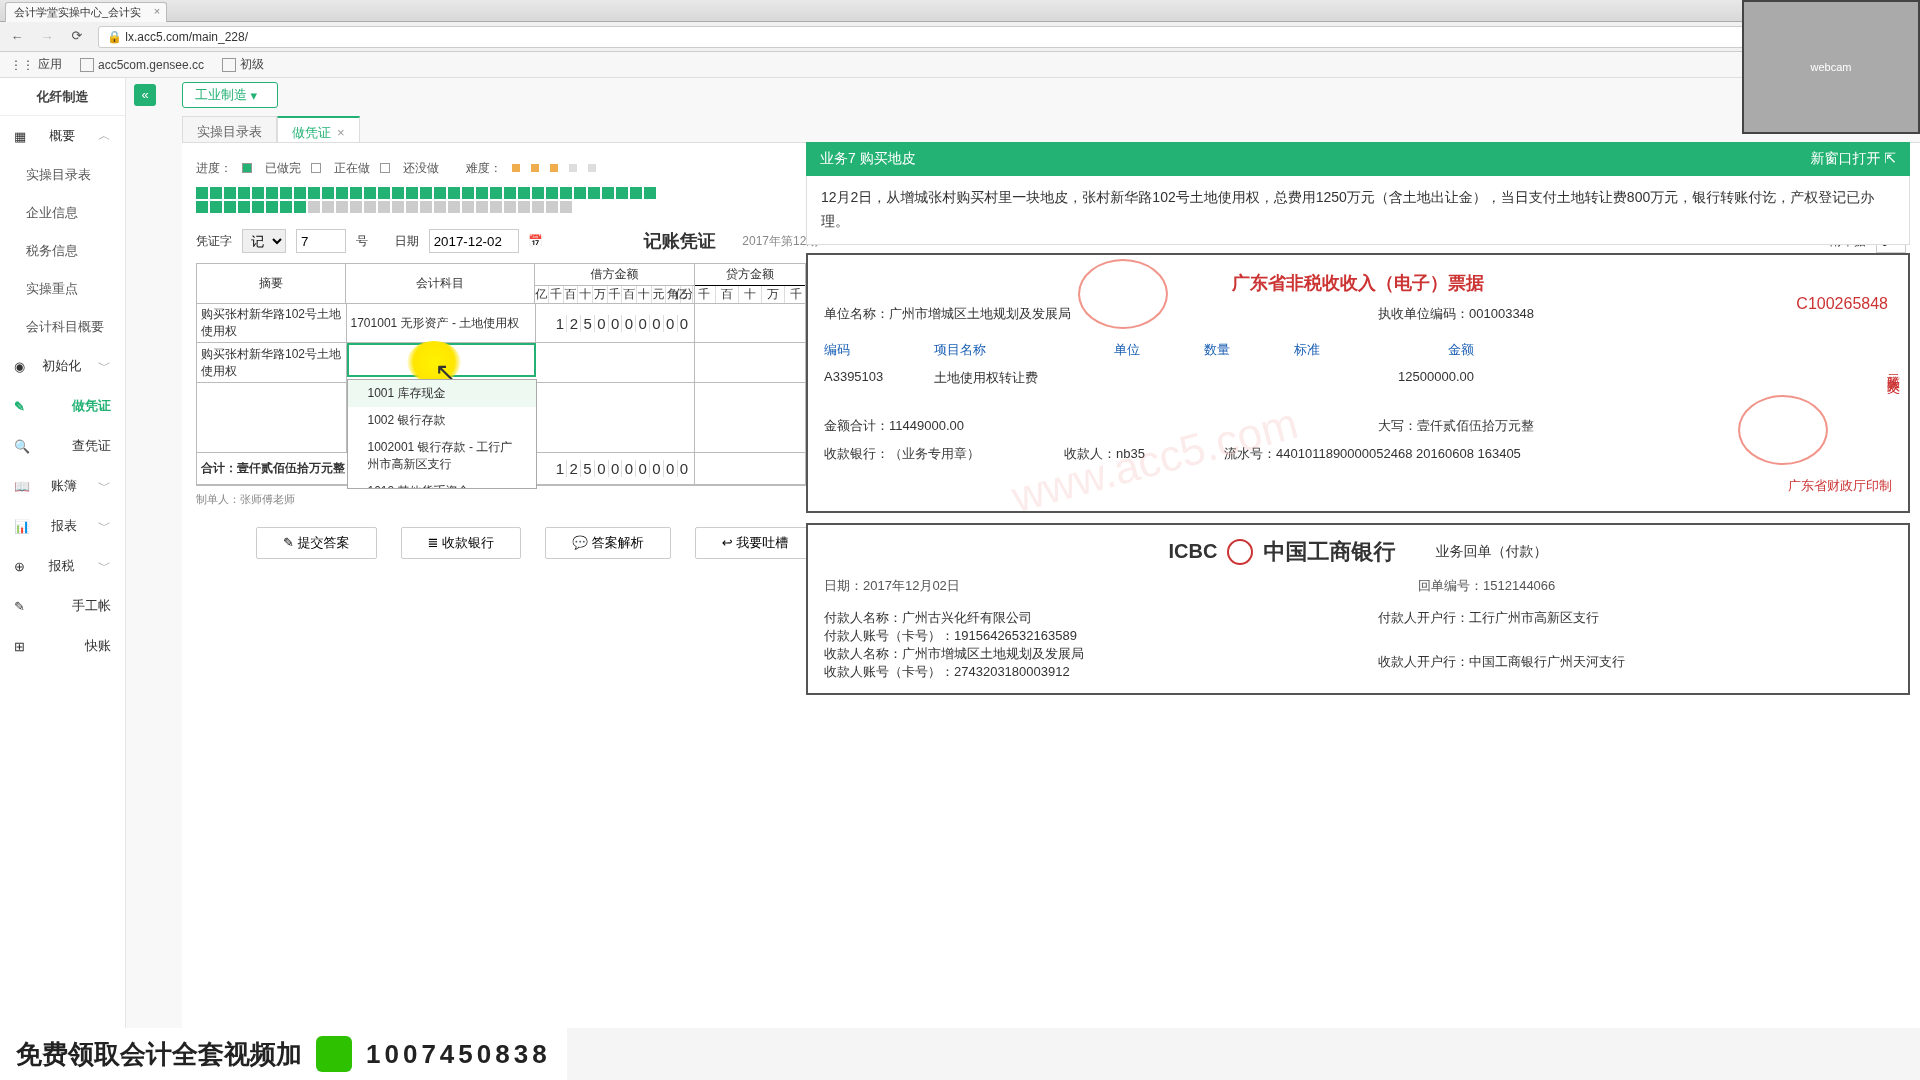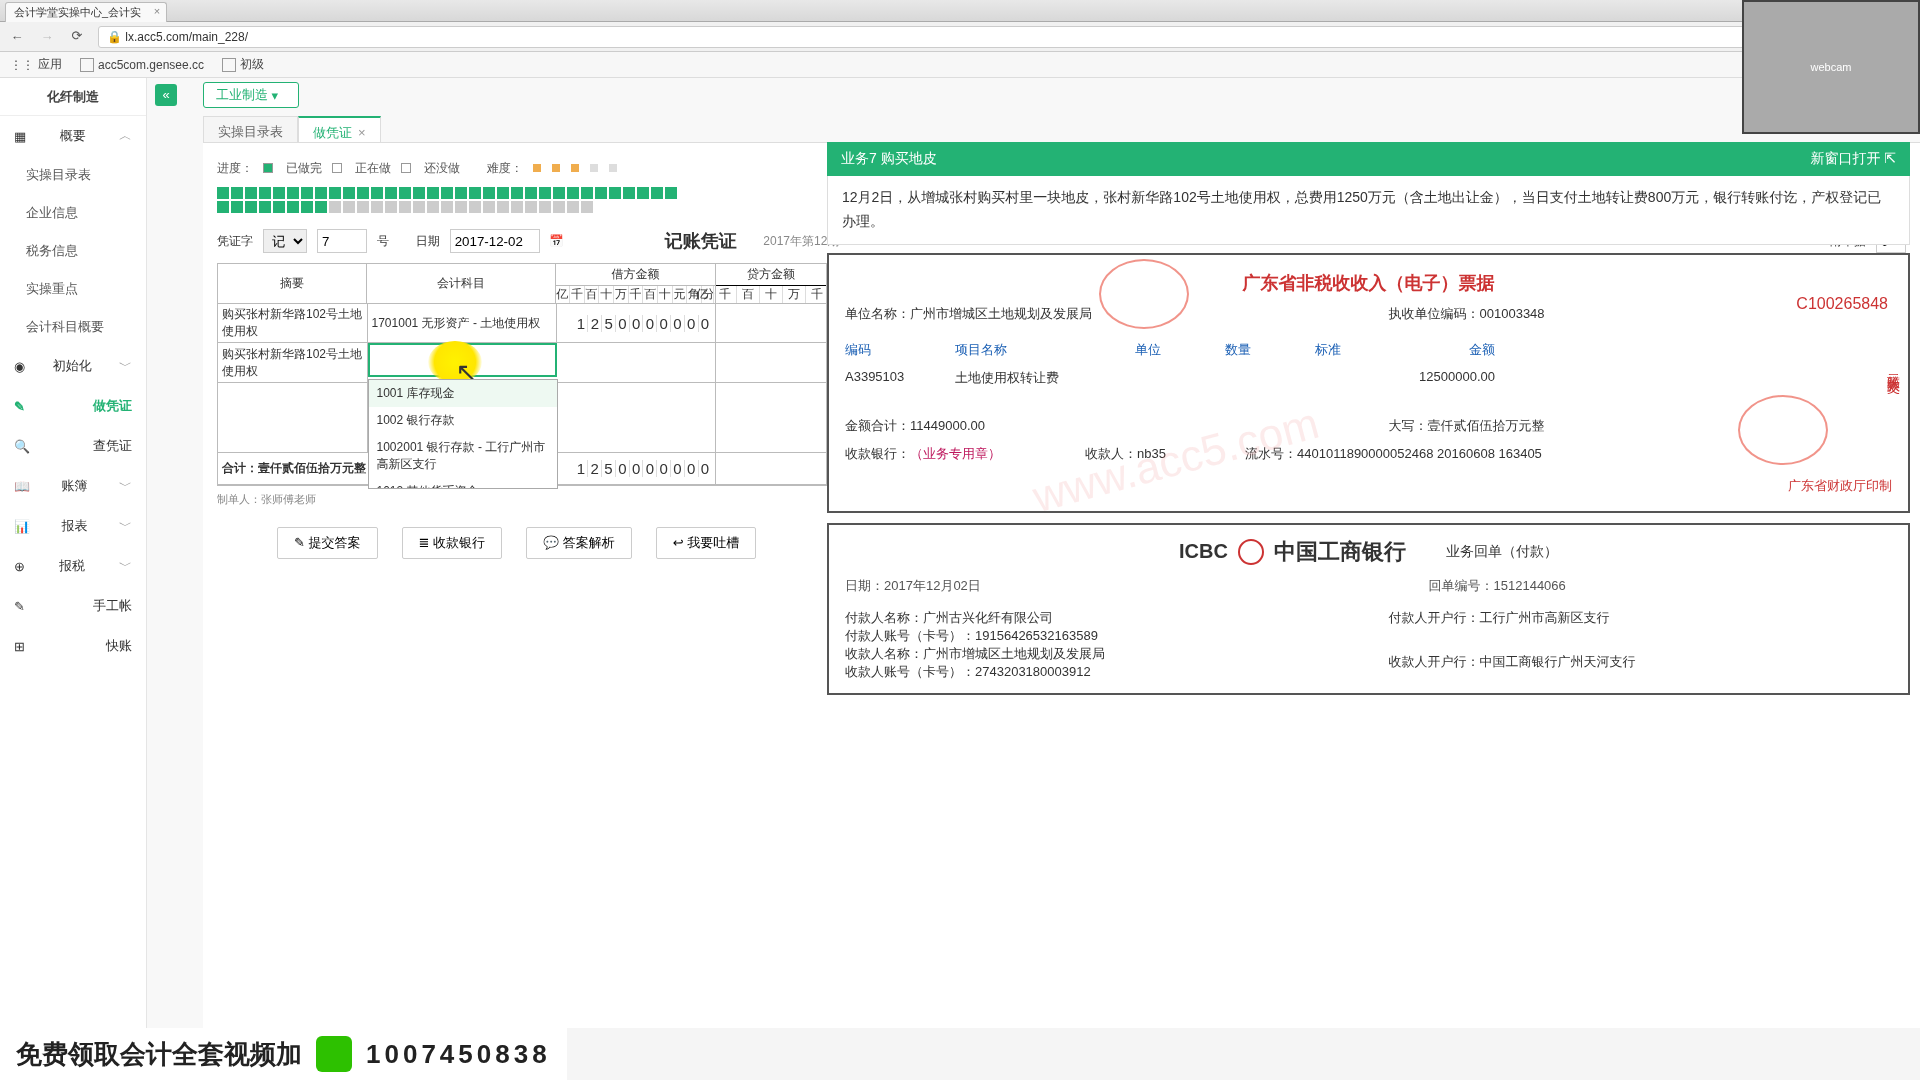--- a/index.html
+++ b/index.html
@@ -7,21 +7,21 @@
 .browser-top{height:22px;background:linear-gradient(#e8e8e8,#d8d8d8);border-bottom:1px solid #aaa;display:flex;}
 .tab{background:#f9f9f9;border:1px solid #bbb;border-bottom:none;height:20px;margin-top:2px;margin-left:5px;padding:2px 25px 2px 8px;border-radius:3px 3px 0 0;font-size:11px;position:relative;}
 .tab .x{position:absolute;right:6px;top:2px;color:#888;}
 .addr-bar{height:30px;background:#f1f1f1;display:flex;align-items:center;padding:0 8px;gap:12px;border-bottom:1px solid #ccc;}
 .nav-btn{width:18px;height:18px;color:#555;cursor:pointer;text-align:center;}
 .url-box{flex:1;background:#fff;border:1px solid #ccc;border-radius:3px;height:22px;padding:0 8px;display:flex;align-items:center;font-size:12px;color:#333;}
 .bookmarks{height:26px;background:#f7f7f7;border-bottom:1px solid #ddd;display:flex;align-items:center;padding:0 10px;gap:18px;font-size:12px;color:#444;}
 .bm-item{display:flex;align-items:center;gap:4px;cursor:pointer;}
 .page-ico{width:14px;height:14px;border:1px solid #999;}
 .app{display:flex;height:calc(1080px - 78px - 52px);}
-.sidebar{width:147px;background:#fff;border-right:1px solid #e5e5e5;}
+.sidebar{width:126px;background:#fff;border-right:1px solid #e5e5e5;}
 .side-title{height:38px;display:flex;align-items:center;justify-content:center;font-weight:bold;color:#444;border-bottom:1px solid #eee;}
 .side-group{height:40px;display:flex;align-items:center;padding:0 14px;justify-content:space-between;cursor:pointer;color:#333;}
 .side-group.active{color:#23b274;font-weight:bold;}
 .side-sub{padding:10px 0 10px 26px;color:#555;cursor:pointer;font-size:13px;}
 .chev{color:#999;}
 .main{flex:1;position:relative;background:#f8f8f8;}
 .collapse-btn{position:absolute;left:8px;top:6px;width:22px;height:22px;background:#23b274;color:#fff;border-radius:3px;text-align:center;line-height:22px;cursor:pointer;}
 .industry{position:absolute;left:56px;top:4px;height:26px;border:1px solid #23b274;color:#23b274;background:#fff;padding:0 20px 0 12px;border-radius:3px;display:flex;align-items:center;cursor:pointer;}
 .userbar{position:absolute;right:20px;top:6px;font-size:13px;}
 .svip{color:#e67e22;}
@@ -46,24 +46,24 @@
 .c-acc{width:190px;}
 .c-amt{width:160px;display:flex;}
 .c-amt span{flex:1;border-right:1px solid #ddd;text-align:center;}
 .c-amt span:last-child{border-right:none;}
 .gr.body .gc{font-size:12px;padding:2px 4px;text-align:left;justify-content:flex-start;}
 .acc-input-wrap{position:relative;width:190px;}
 .acc-input{width:100%;height:34px;border:2px solid #23b274;outline:none;padding:0 6px;}
 .highlight{position:absolute;left:60px;top:-2px;width:54px;height:42px;background:radial-gradient(circle,#fff200 0%,#ffe600 60%,rgba(255,230,0,0) 80%);border-radius:50%;pointer-events:none;}
 .cursor-arrow{position:absolute;left:88px;top:14px;font-size:26px;pointer-events:none;}
 .dropdown{position:absolute;left:0;top:36px;width:190px;background:#fff;border:1px solid #aaa;max-height:110px;overflow-y:auto;z-index:10;}
-.dd-item{padding:5px 8px;font-size:12px;cursor:pointer;}
+.dd-item{padding:5px 20px;font-size:12px;cursor:pointer;}
 .dd-item:first-child{background:#eef9f2;}
 .action-row{margin-top:20px;display:flex;gap:24px;padding-left:60px;}
-.act-btn{border:1px solid #ccc;background:#fff;padding:6px 16px;cursor:pointer;font-size:13px;border-radius:2px;}
+.act-btn{border:1px solid #ccc;background:#fff;padding:6px 26px;cursor:pointer;font-size:13px;border-radius:2px;}
 .right-pane{position:absolute;left:680px;top:64px;right:10px;bottom:10px;}
 .task-head{background:#23b274;color:#fff;padding:8px 14px;display:flex;justify-content:space-between;font-size:14px;}
 .task-desc{background:#fff;padding:10px 14px;font-size:14px;line-height:1.7;border:1px solid #ddd;border-top:none;}
 .doc{background:#fff;border:2px solid #555;margin-top:8px;padding:16px;position:relative;font-size:13px;}
 .doc-title{text-align:center;font-size:18px;color:#c33;font-weight:bold;}
 .stamp{position:absolute;width:90px;height:70px;border:2px solid #e74c3c;border-radius:50%;opacity:0.6;}
 .doc-no{position:absolute;right:20px;top:40px;color:#c33;font-size:16px;}
 .doc-row{display:flex;gap:40px;margin-top:10px;}
 .doc-row>div{flex:1;}
 .vbar{position:absolute;right:6px;top:110px;writing-mode:vertical-rl;color:#c33;font-size:13px;}
@@ -357,21 +357,21 @@
           <div style="flex:0 0 50px"></div>
             <div style="flex:0 0 50px"></div>
             <div style="flex:0 0 50px"></div>
           <div style="flex:0 0 90px;text-align:right">12500000.00</div>
         </div>
         <div class="doc-row" style="margin-top:30px">
           <div><span>金额合计：</span><span>11449000.00</span></div>
           <div><span>大写：</span><span>壹仟贰佰伍拾万元整</span></div>
         </div>
         <div class="doc-row">
-          <div style="flex:0 0 200px"><span>收款银行：</span><span style="color:#be185d">（业务专用章）</span></div>
+          <div style="flex:0 0 200px"><span>收款银行：</span><span style="color:#404040">（业务专用章）</span></div>
           <div style="flex:0 0 120px"><span>收款人：</span><span>nb35</span></div>
           <div><span>流水号：</span><span>4401011890000052468 20160608 163405</span></div>
         </div>
         <div style="text-align:right;color:#c33;margin-top:14px">广东省财政厅印制</div>
       </div>
 
       <div class="doc2">
         <div class="icbc">
           <span style="font-weight:bold;font-size:20px">ICBC</span>
           <span class="icbc-logo"></span>

